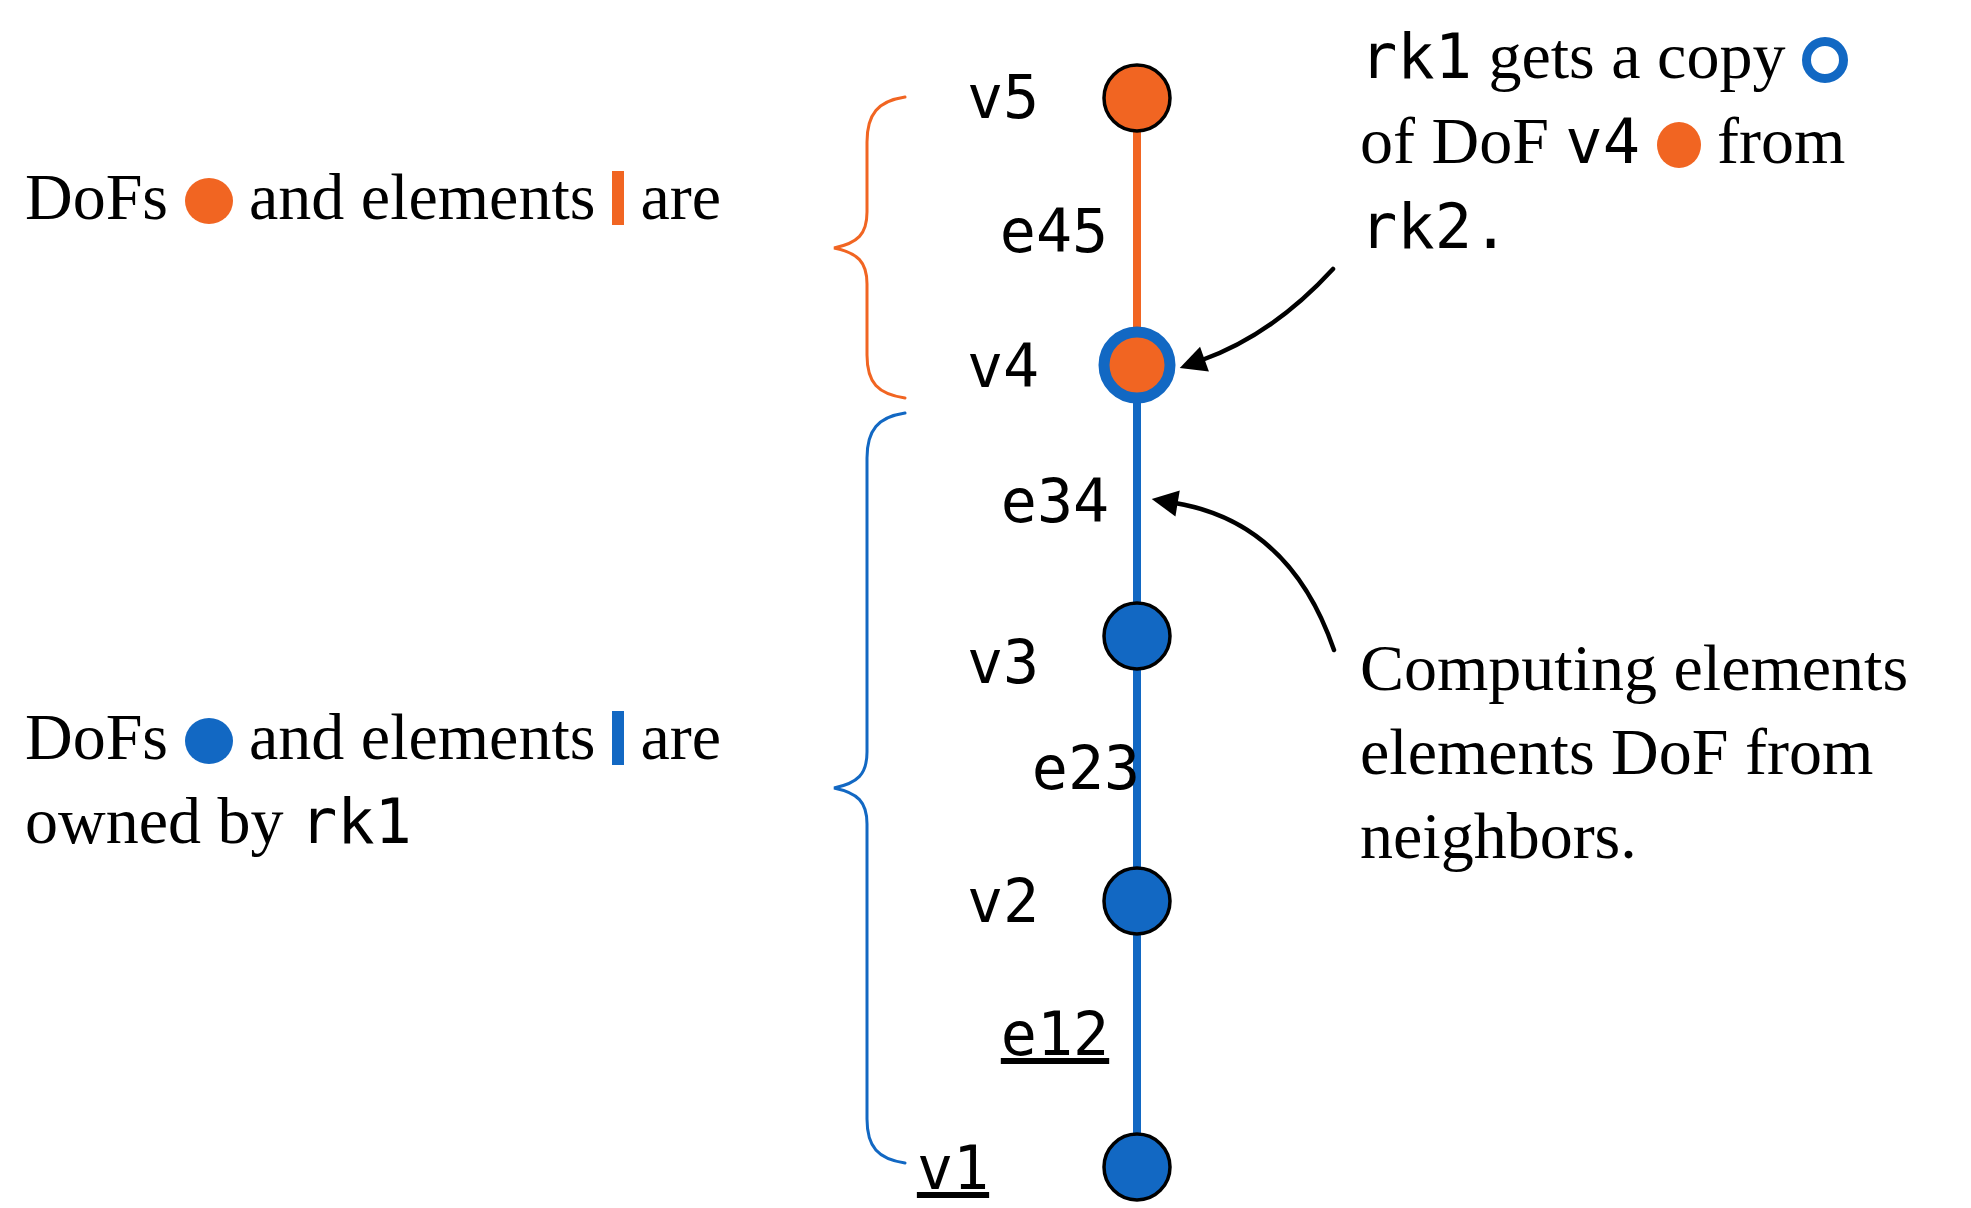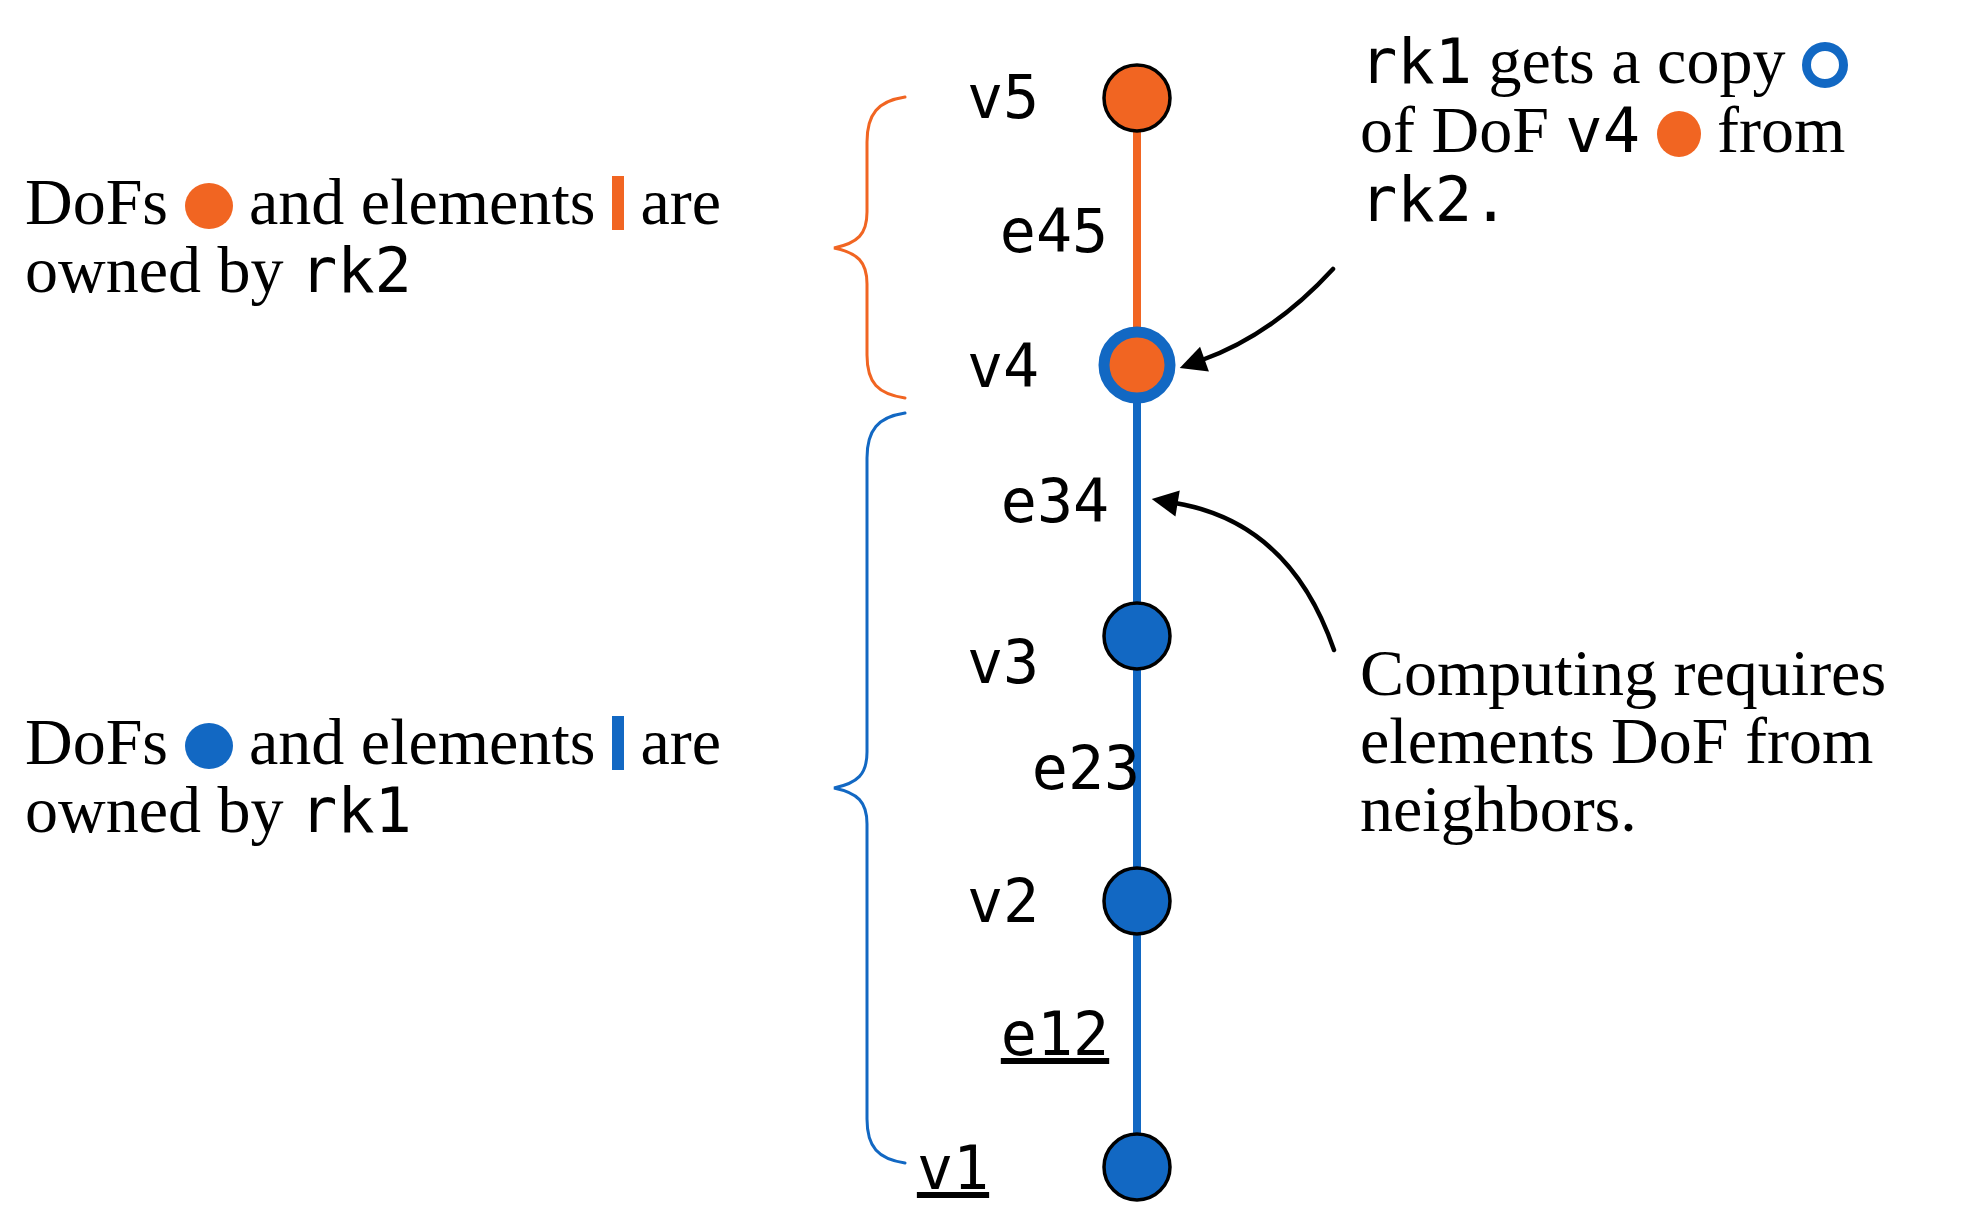--- a/index.html
+++ b/index.html
@@ -14,23 +14,22 @@
     width:1971px;height:1208px;
     background:var(--bg,#fff);
     overflow:hidden;
     font-family:"Liberation Serif", serif;
     color:var(--ink,#000);
   }
   svg.gfx{position:absolute;left:0;top:0;width:1971px;height:1208px;}
   .txt{
     position:absolute;
     font-size:66px;
-    line-height:68px;
+    line-height:84px;
     white-space:nowrap;
-    margin-top:13px;
   }
   .mono{
     font-family:"DejaVu Sans Mono", monospace;
     font-size:62px;
   }
   .meshlabel{
     position:absolute;
     transform:translate(-50%,-50%);
     font-family:"DejaVu Sans Mono", monospace;
     font-size:60px;
@@ -89,36 +88,35 @@
 
     <circle cx="1137" cy="98" r="33" fill="var(--orange,#F16522)" stroke="var(--ink,#000)" stroke-width="3.5"></circle>
     <circle cx="1137" cy="365" r="33" fill="var(--orange,#F16522)" stroke="var(--blue,#1268C3)" stroke-width="11"></circle>
     <circle cx="1137" cy="636" r="33" fill="var(--blue,#1268C3)" stroke="var(--ink,#000)" stroke-width="3.5"></circle>
     <circle cx="1137" cy="901" r="33" fill="var(--blue,#1268C3)" stroke="var(--ink,#000)" stroke-width="3.5"></circle>
     <circle cx="1137" cy="1167" r="33" fill="var(--blue,#1268C3)" stroke="var(--ink,#000)" stroke-width="3.5"></circle>
   </svg>
 
   <div class="txt" style="left:25px;top:155px;">
     <div class="line"><span>DoFs </span><span class="dot c-orange"></span><span> and elements </span><span class="bar c-orange"></span><span> are</span></div>
-    <div class="line"><span>owned by </span><span class="mono">rk2</span></div>
   </div>
 
   <div class="txt" style="left:25px;top:695px;">
     <div class="line"><span>DoFs </span><span class="dot c-blue"></span><span> and elements </span><span class="bar c-blue"></span><span> are</span></div>
     <div class="line"><span>owned by </span><span class="mono">rk1</span></div>
   </div>
 
   <div class="txt" style="left:1360px;top:14px;">
     <div class="line"><span class="mono">rk1</span><span> gets a copy </span><span class="ring"></span></div>
     <div class="line"><span>of DoF </span><span class="mono">v4</span>&nbsp;<span class="dot small c-orange"></span><span> from</span></div>
     <div class="line"><span class="mono">rk2.</span></div>
   </div>
 
   <div class="txt" style="left:1360px;top:626px;">
-    <div class="line">Computing requires</div>
+    <div class="line">Computing elements</div>
     <div class="line">elements DoF from</div>
     <div class="line">neighbors.</div>
   </div>
 
   <div class="meshlabel" style="left:1003px;top:97px;">v5</div>
   <div class="meshlabel" style="left:1054px;top:231px;">e45</div>
   <div class="meshlabel" style="left:1003px;top:366px;">v4</div>
   <div class="meshlabel" style="left:1055px;top:501px;">e34</div>
   <div class="meshlabel" style="left:1003px;top:662px;">v3</div>
   <div class="meshlabel" style="left:1086px;top:768px;">e23</div>

